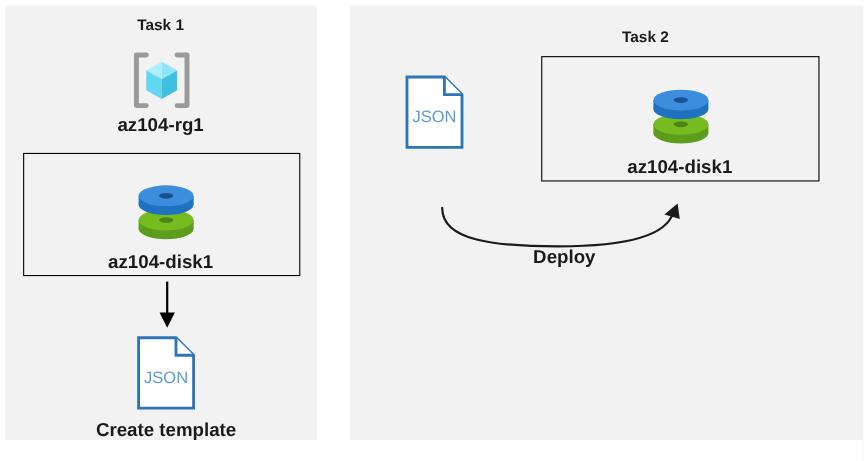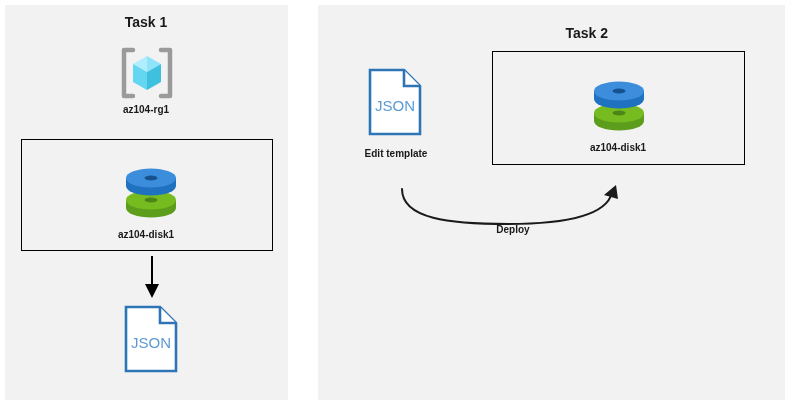--- a/index.html
+++ b/index.html
@@ -29,21 +29,21 @@
     position: absolute;
     font-weight: bold;
     font-size: 14px;
     color: #1a1a1a;
     text-align: center;
     white-space: nowrap;
   }
   .label {
     position: absolute;
     font-weight: bold;
-    font-size: 10px;
+    font-size: 17px;
     color: #1a1a1a;
     text-align: center;
     white-space: nowrap;
   }
   .outline-box {
     position: absolute;
     border: 1.6px solid #000000;
     background: #f2f2f2;
     box-sizing: border-box;
   }
@@ -103,32 +103,32 @@
     <line x1="14" y1="0" x2="14" y2="30" stroke="#000000" stroke-width="2"></line>
     <polygon points="14,42 7,28 21,28" fill="#000000"></polygon>
   </svg>
 
   <svg class="json-icon" style="left:124px; top:305px;" width="54" height="68" viewBox="0 0 54 68">
     <path d="M2 2 L36 2 L52 18 L52 66 L2 66 Z" fill="#ffffff" stroke="#2E75B6" stroke-width="2.6" stroke-linejoin="miter"></path>
     <path d="M36 2 L36 18 L52 18" fill="#ffffff" stroke="#2E75B6" stroke-width="2.6" stroke-linejoin="miter"></path>
     <text x="27" y="43" text-anchor="middle" font-family="Liberation Sans, sans-serif" font-size="15" fill="#5B9BD5">JSON</text>
   </svg>
 
+  <div class="label" style="left:86px; top:381px; width:130px;">Create template</div>
 
   <div class="panel" id="panel-right"></div>
 
   <div class="title" style="left:508px; top:25px; width:100px;text-align:right;">Task 2</div>
 
   <svg class="json-icon" style="left:368px; top:68px;" width="54" height="68" viewBox="0 0 54 68">
     <path d="M2 2 L36 2 L52 18 L52 66 L2 66 Z" fill="#ffffff" stroke="#2E75B6" stroke-width="2.6" stroke-linejoin="miter"></path>
     <path d="M36 2 L36 18 L52 18" fill="#ffffff" stroke="#2E75B6" stroke-width="2.6" stroke-linejoin="miter"></path>
     <text x="27" y="43" text-anchor="middle" font-family="Liberation Sans, sans-serif" font-size="15" fill="#5B9BD5">JSON</text>
   </svg>
 
-  <div class="label" style="left:336px; top:148px; width:120px;">Edit template</div>
 
   <div class="outline-box" style="left:492px; top:51px; width:253px; height:114px;"></div>
 
   <svg class="disk-icon" style="left:589px; top:79px;" width="60" height="58" viewBox="0 0 60 58">
     <ellipse cx="30" cy="42" rx="25" ry="9.5" fill="#5C9E1C"></ellipse>
     <rect x="5" y="34" width="50" height="8" fill="#5C9E1C"></rect>
     <ellipse cx="30" cy="34" rx="25" ry="9.5" fill="#76BC21"></ellipse>
     <ellipse cx="30" cy="34" rx="6.5" ry="2.6" fill="#4C8417"></ellipse>
     <ellipse cx="30" cy="20" rx="25" ry="9.5" fill="#1F72C0"></ellipse>
     <rect x="5" y="12" width="50" height="8" fill="#1F72C0"></rect>

